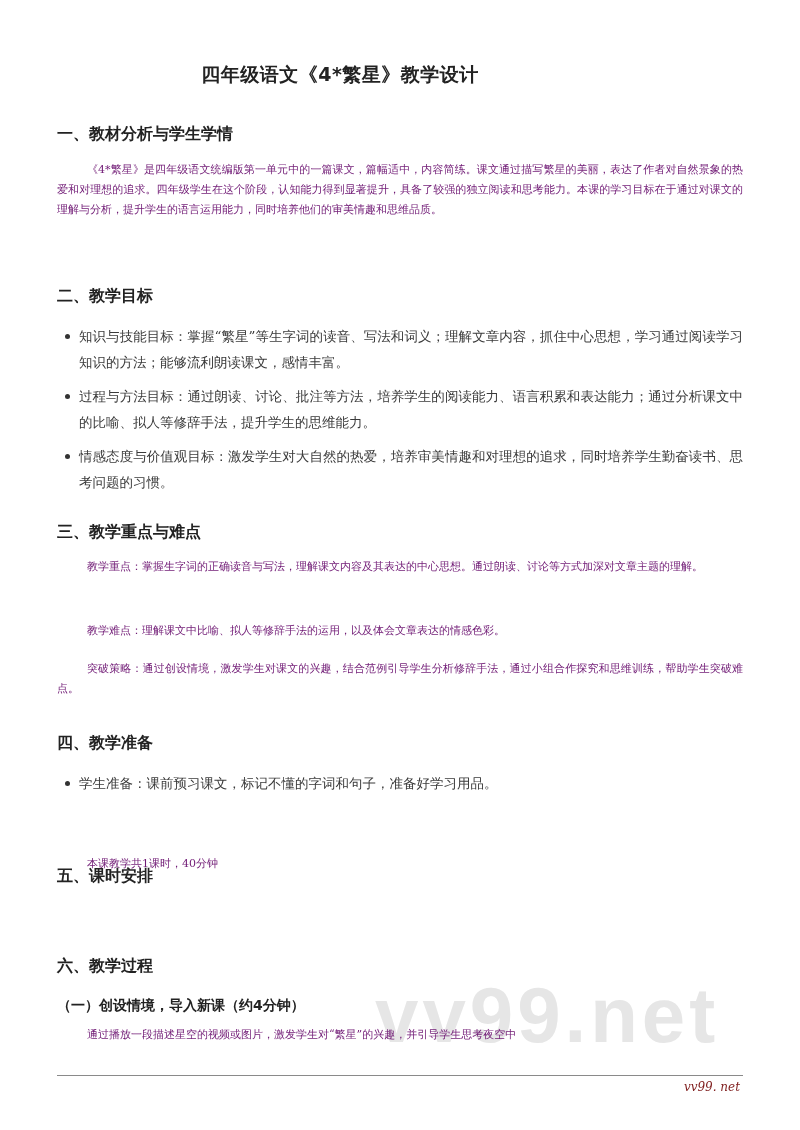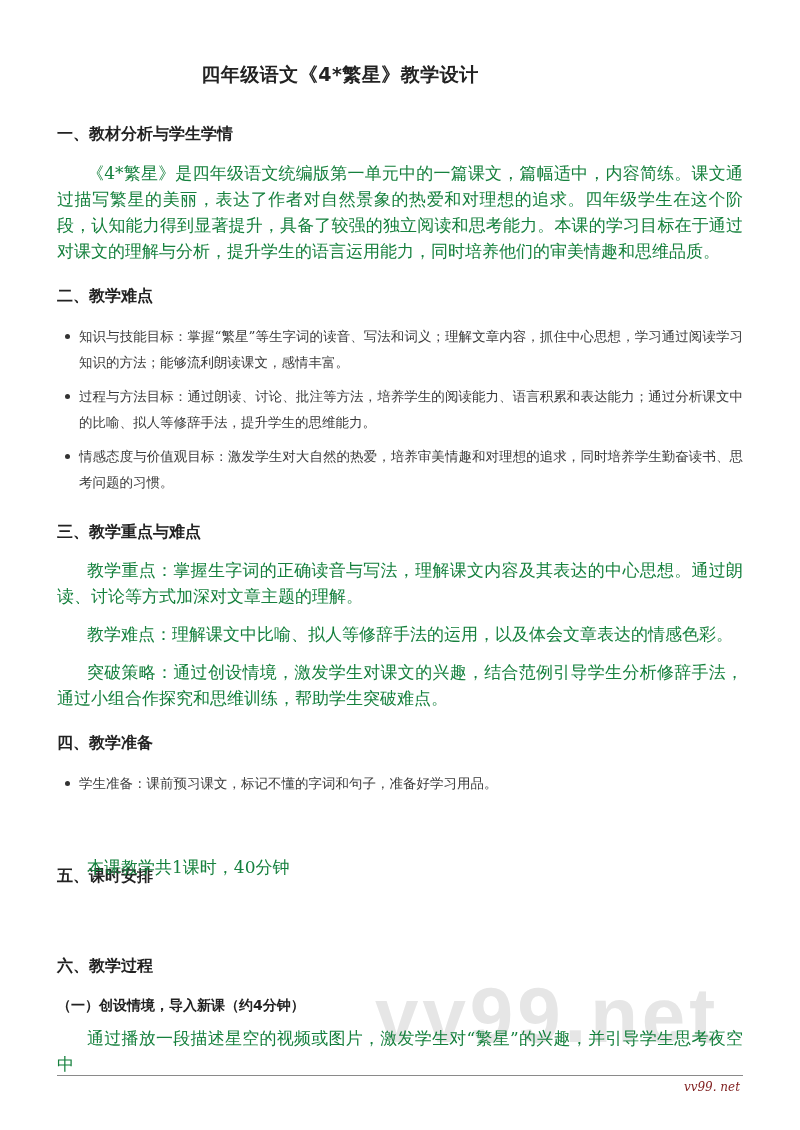--- a/index.html
+++ b/index.html
@@ -19,21 +19,21 @@
       font-family: "DejaVu Sans", "Liberation Sans", sans-serif;
       font-weight: bold; font-size: 16px; color: #222;
     }
     .h3 {
       position: absolute; left: 57px;
       font-family: "DejaVu Sans", "Liberation Sans", sans-serif;
       font-weight: bold; font-size: 14px; color: #222;
     }
     .para {
       position: absolute; left: 57px; width: 686px;
-      font-size: 17px; line-height: 26px; color: #15803d;
+      font-size: 11px; line-height: 20px; color: #701a75;
       text-indent: 30px; text-align: justify; margin: 0;
     }
     .bullets { position: absolute; left: 57px; width: 686px; margin: 0; padding: 0; list-style: none; }
     .bullets li {
       position: relative; padding-left: 22px;
       font-size: 13.5px; line-height: 26px; color: #3a3a3a; text-align: justify;
     }
     .bullets li .dot {
       position: absolute; left: 8px; top: 11px; width: 5px; height: 5px;
       border-radius: 50%; background: #333;
@@ -61,21 +61,21 @@
 <div class="page">
 
   <div class="watermark">vv99.net</div>
 
   <div class="content">
     <div class="title">四年级语文《4*繁星》教学设计</div>
 
     <div class="h2" style="top:124px;">一、教材分析与学生学情</div>
     <p class="para" style="top:160px;">《4*繁星》是四年级语文统编版第一单元中的一篇课文，篇幅适中，内容简练。课文通过描写繁星的美丽，表达了作者对自然景象的热爱和对理想的追求。四年级学生在这个阶段，认知能力得到显著提升，具备了较强的独立阅读和思考能力。本课的学习目标在于通过对课文的理解与分析，提升学生的语言运用能力，同时培养他们的审美情趣和思维品质。</p>
 
-    <div class="h2" style="top:286px;">二、教学难点</div>
+    <div class="h2" style="top:286px;">二、教学目标</div>
     <ul class="bullets" style="top:323px;">
       <li style="margin-bottom:8px;">
         <span class="dot"></span>
         <span>知识与技能目标：掌握“繁星”等生字词的读音、写法和词义；理解文章内容，抓住中心思想，学习通过阅读学习知识的方法；能够流利朗读课文，感情丰富。</span>
       </li>
       <li style="margin-bottom:8px;">
         <span class="dot"></span>
         <span>过程与方法目标：通过朗读、讨论、批注等方法，培养学生的阅读能力、语言积累和表达能力；通过分析课文中的比喻、拟人等修辞手法，提升学生的思维能力。</span>
       </li>
       <li>

